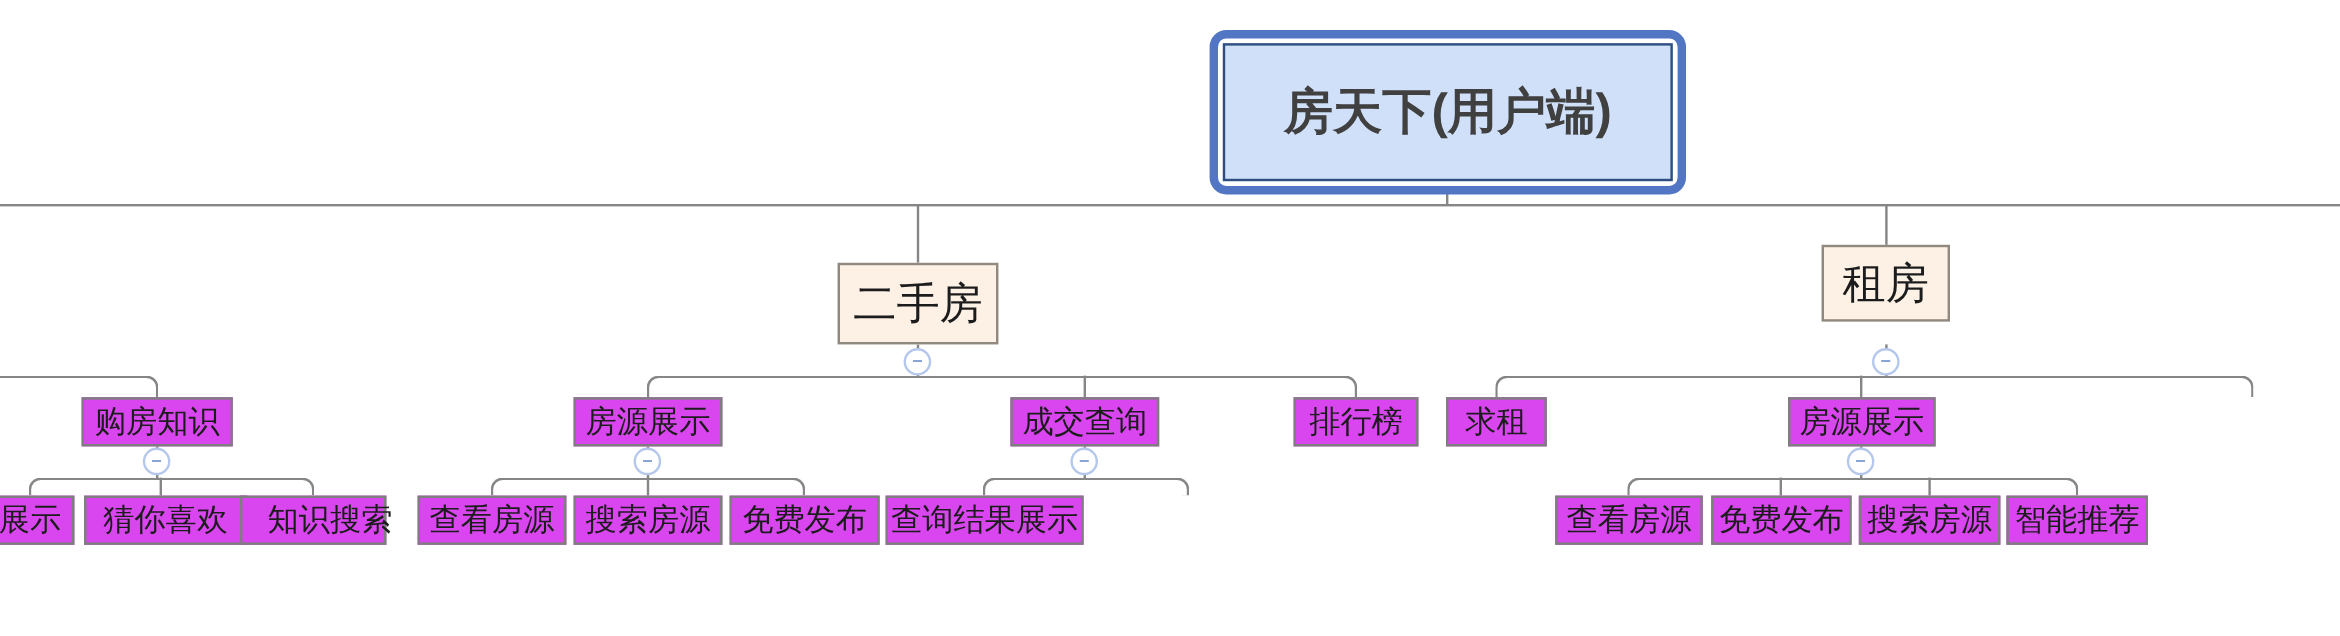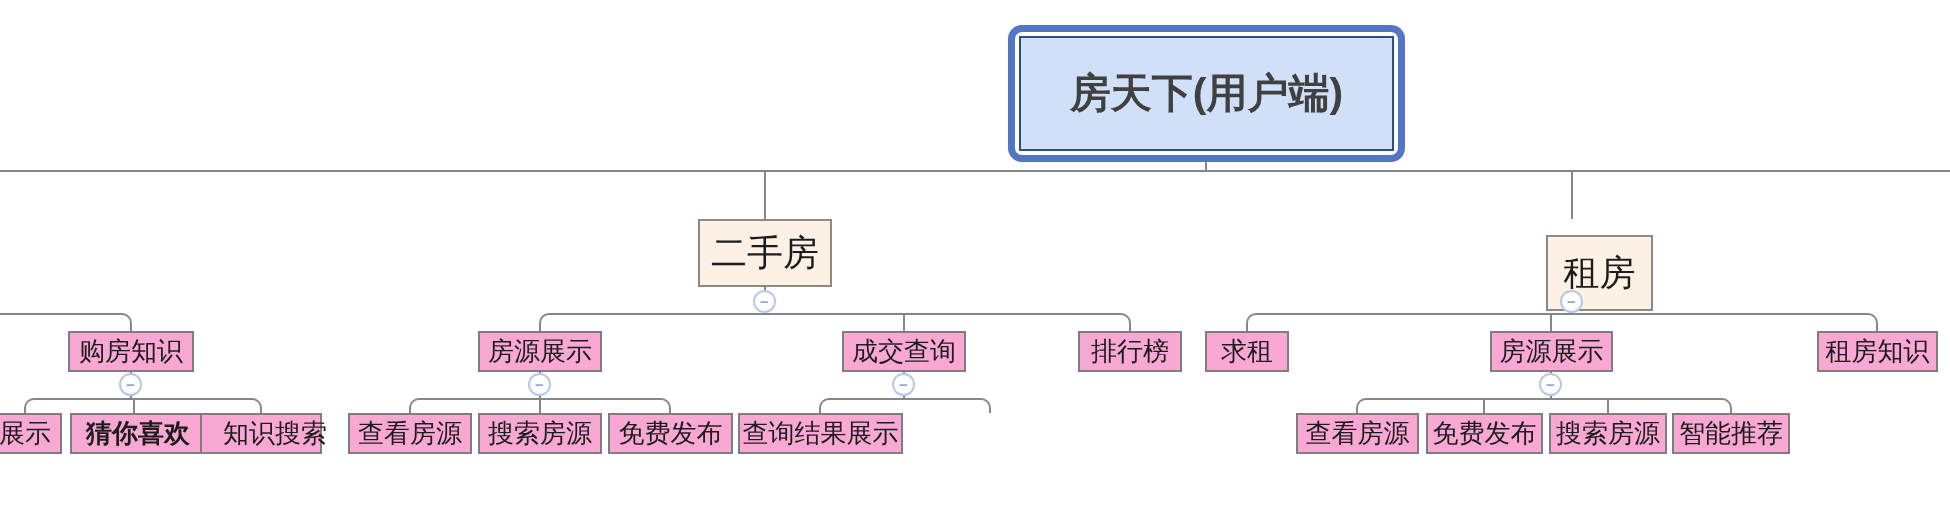--- a/index.html
+++ b/index.html
@@ -8,21 +8,21 @@
     font-family:"Liberation Sans", sans-serif;
   }
   .hline,.vline{position:absolute;background:#868686;z-index:1;}
   .hline{height:2px;}
   .vline{width:2px;}
   .rail{position:absolute;border-top:2px solid #868686;box-sizing:border-box;z-index:1;background:transparent;}
   .rail.both{border-left:2px solid #868686;border-right:2px solid #868686;border-radius:10px 10px 0 0;}
   .rail.rightcorner{border-right:2px solid #868686;border-radius:0 10px 0 0;}
   .node{
     position:absolute;display:flex;align-items:center;justify-content:center;
-    box-sizing:border-box;background:#f9a8d4;border:2px solid #7e7e7e;
+    box-sizing:border-box;background:#d946ef;border:2px solid #7e7e7e;
     color:#1c1c1c;font-size:26px;white-space:nowrap;z-index:2;
   }
   .node.branch{background:#fdf1e6;border-color:#90897f;font-size:36px;}
   .root-outer{
     position:absolute;box-sizing:border-box;border:7px solid #5276c3;border-radius:14px;
     background:#ffffff;padding:4px;z-index:2;
   }
   .root-inner{
     width:100%;height:100%;box-sizing:border-box;border:2px solid #2e4d80;background:#cfe0f8;
     display:flex;align-items:center;justify-content:center;
@@ -59,30 +59,29 @@
     <div class="rail both" style="left: 539px; width: 592px; top: 313px; height: 18px;"></div>
     <div class="rail both" style="left: 1246px; width: 632px; top: 313px; height: 18px;"></div>
     <div class="rail both" style="left: 24px; width: 238px; top: 398px; height: 15px;"></div>
     <div class="rail both" style="left: 409px; width: 262px; top: 398px; height: 15px;"></div>
     <div class="rail both" style="left: 819px; width: 172px; top: 398px; height: 15px;"></div>
     <div class="rail both" style="left: 1356px; width: 376px; top: 398px; height: 15px;"></div>
     <div class="root-outer" style="left: 1008px; top: 25px; width: 397px; height: 137px;">
       <div class="root-inner">房天下(用户端)</div>
     </div>
     <div class="node branch" style="left: 698px; top: 219px; width: 134px; height: 68px;">二手房</div>
-    <div class="node branch" style="left: 1518px; top: 235px; width: 107px; height: 76px; margin-left: 28px;">租房</div>
+    <div class="node branch" style="left: 1518px; top: 204px; width: 107px; height: 64px;">租房</div>
     <div class="node topic" style="left: 68px; top: 331px; width: 126px; height: 41px;">购房知识</div>
     <div class="node topic" style="left: 478px; top: 331px; width: 124px; height: 41px;">房源展示</div>
     <div class="node topic" style="left: 842px; top: 331px; width: 124px; height: 41px;">成交查询</div>
     <div class="node topic" style="left: 1078px; top: 331px; width: 104px; height: 41px;">排行榜</div>
     <div class="node topic" style="left: 1205px; top: 331px; width: 84px; height: 41px;">求租</div>
     <div class="node topic" style="left: 1490px; top: 331px; width: 123px; height: 41px;">房源展示</div>
-    <div class="node topic" style="left: 1817px; top: 331px; width: 121px; height: 41px;">租房知识</div>
     <div class="node topic" style="left: -12px; top: 413px; width: 74px; height: 41px;">展示</div>
-    <div class="node topic" style="left: 70px; top: 413px; width: 136px; height: 41px; font-weight: bold;">猜你喜欢</div>
+    <div class="node topic" style="left: 70px; top: 413px; width: 136px; height: 41px;">猜你喜欢</div>
     <div class="node topic" style="left: 200px; top: 413px; width: 122px; height: 41px; padding-left: 28px;">知识搜索</div>
     <div class="node topic" style="left: 348px; top: 413px; width: 124px; height: 41px;">查看房源</div>
     <div class="node topic" style="left: 478px; top: 413px; width: 124px; height: 41px;">搜索房源</div>
     <div class="node topic" style="left: 608px; top: 413px; width: 125px; height: 41px;">免费发布</div>
     <div class="node topic" style="left: 738px; top: 413px; width: 165px; height: 41px;">查询结果展示</div>
     <div class="node topic" style="left: 1296px; top: 413px; width: 123px; height: 41px;">查看房源</div>
     <div class="node topic" style="left: 1426px; top: 413px; width: 117px; height: 41px;">免费发布</div>
     <div class="node topic" style="left: 1549px; top: 413px; width: 118px; height: 41px;">搜索房源</div>
     <div class="node topic" style="left: 1672px; top: 413px; width: 118px; height: 41px;">智能推荐</div>
     <div class="collapse" style="left: 753px; top: 290px;">−</div>

